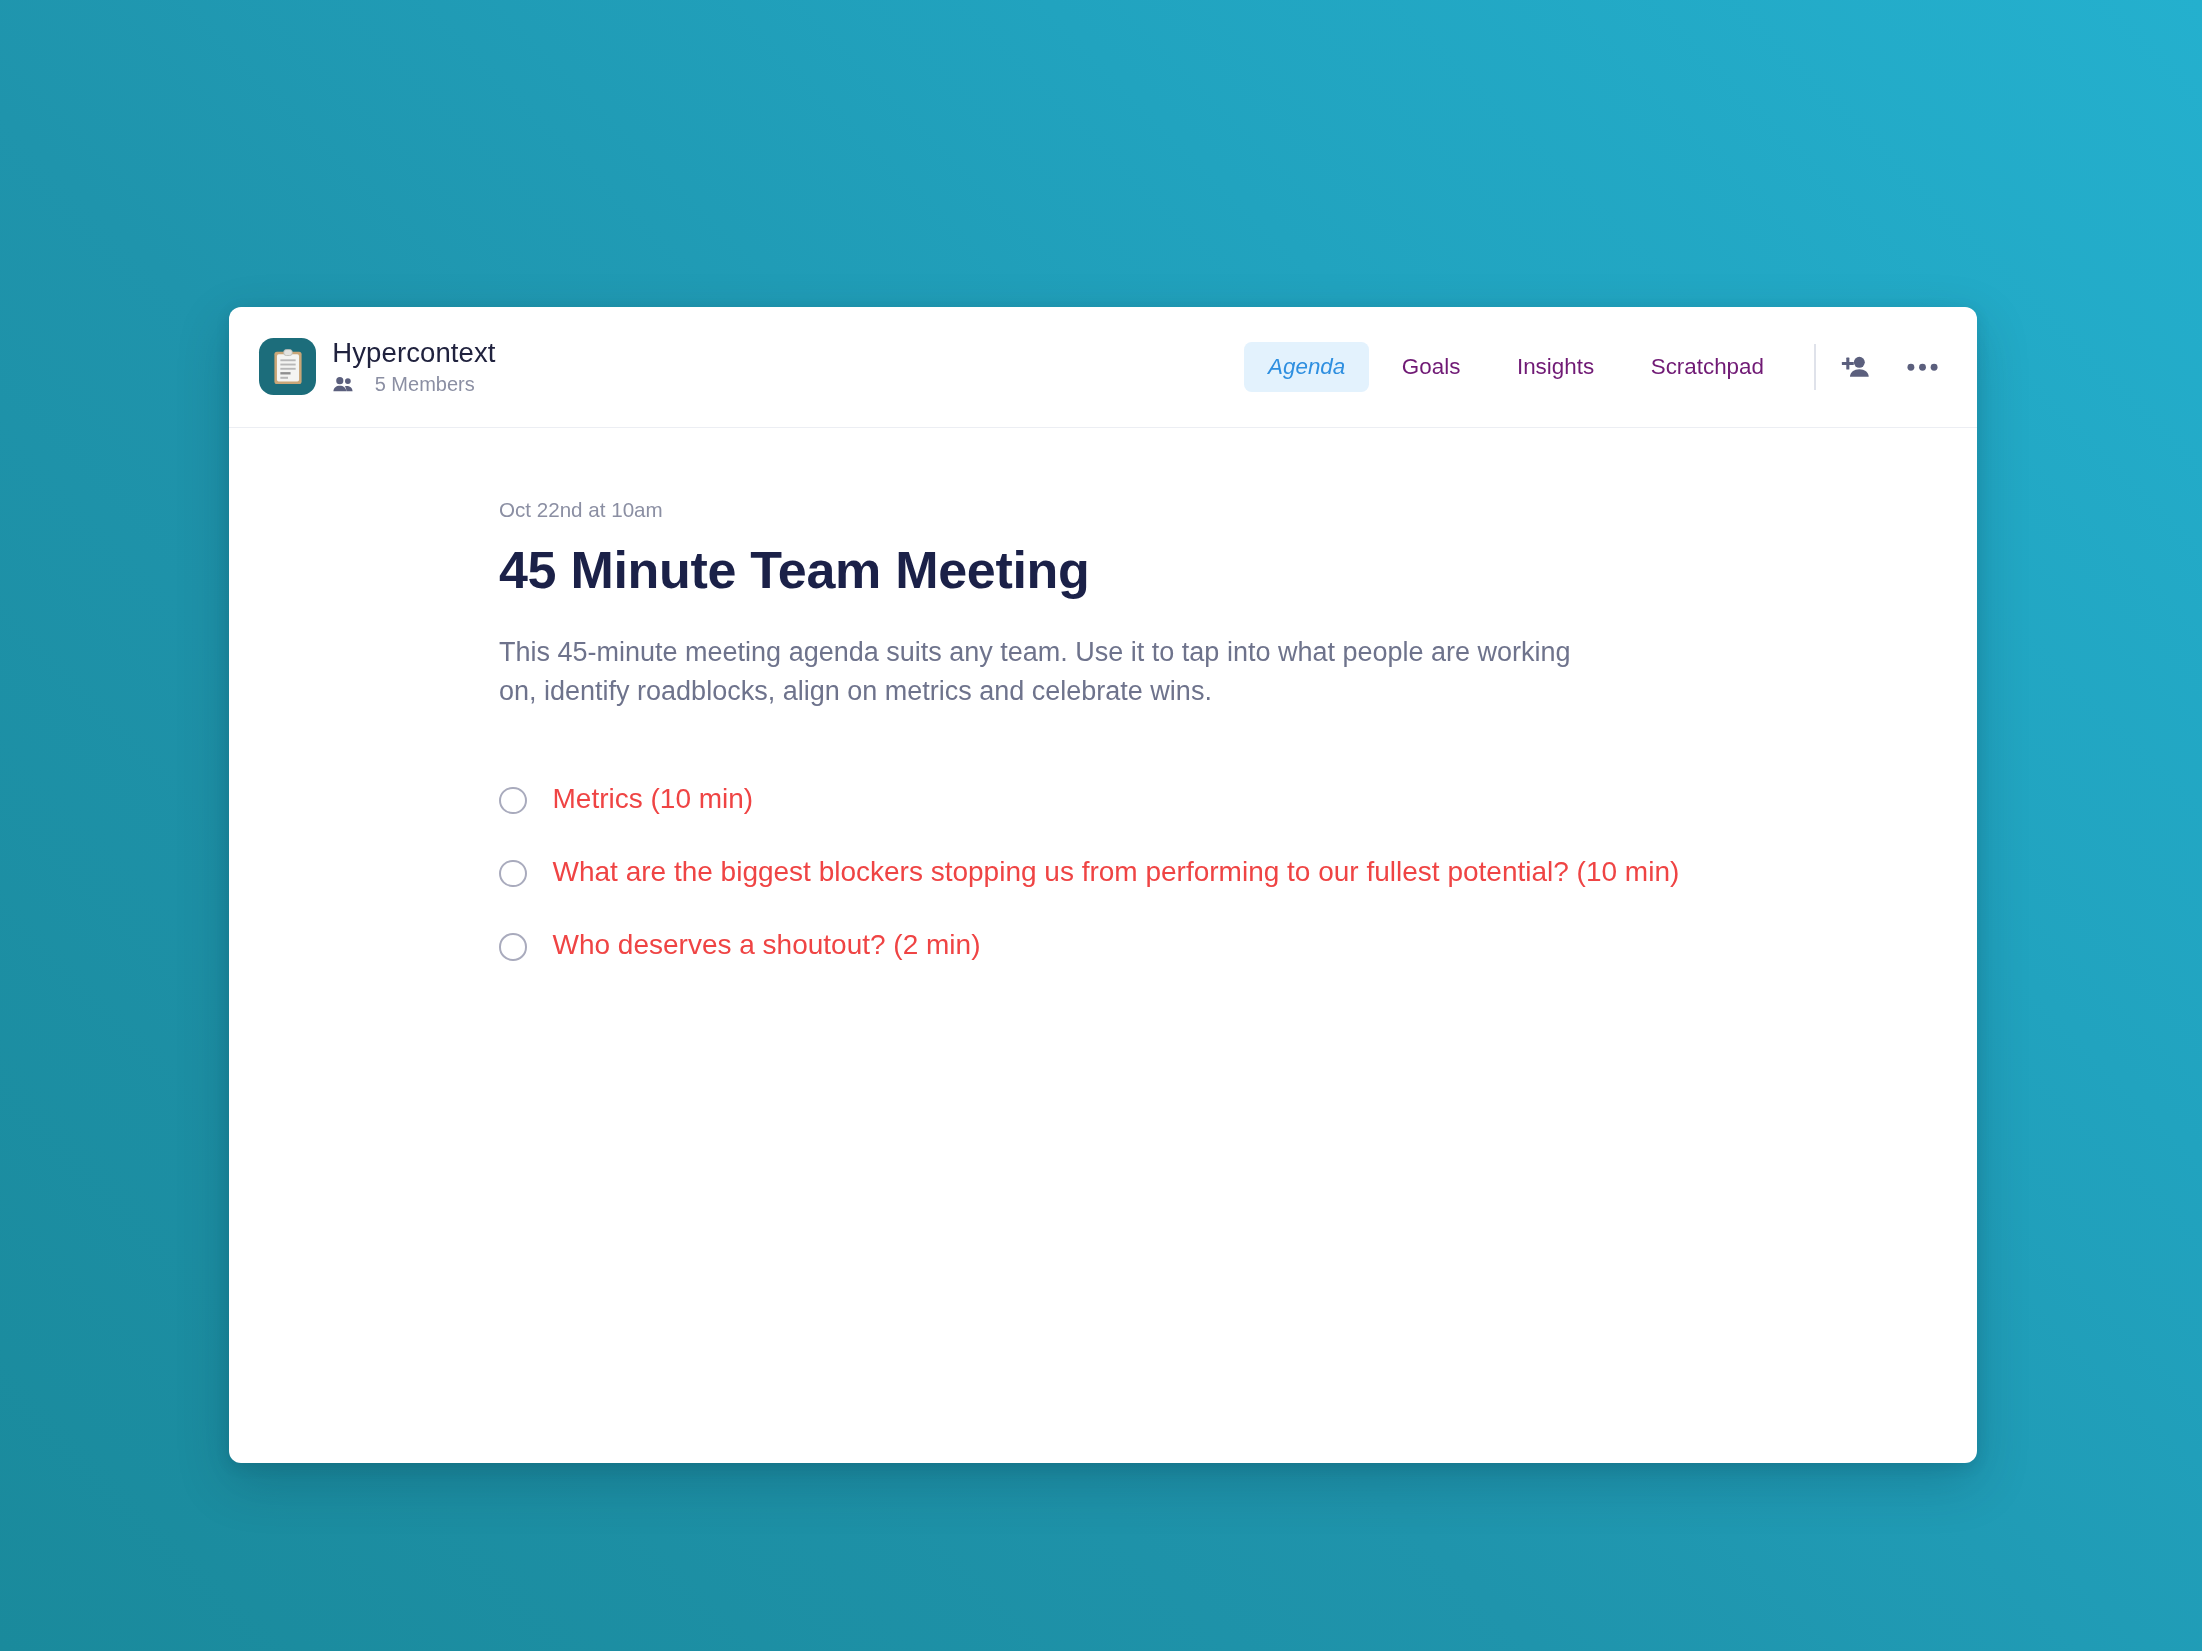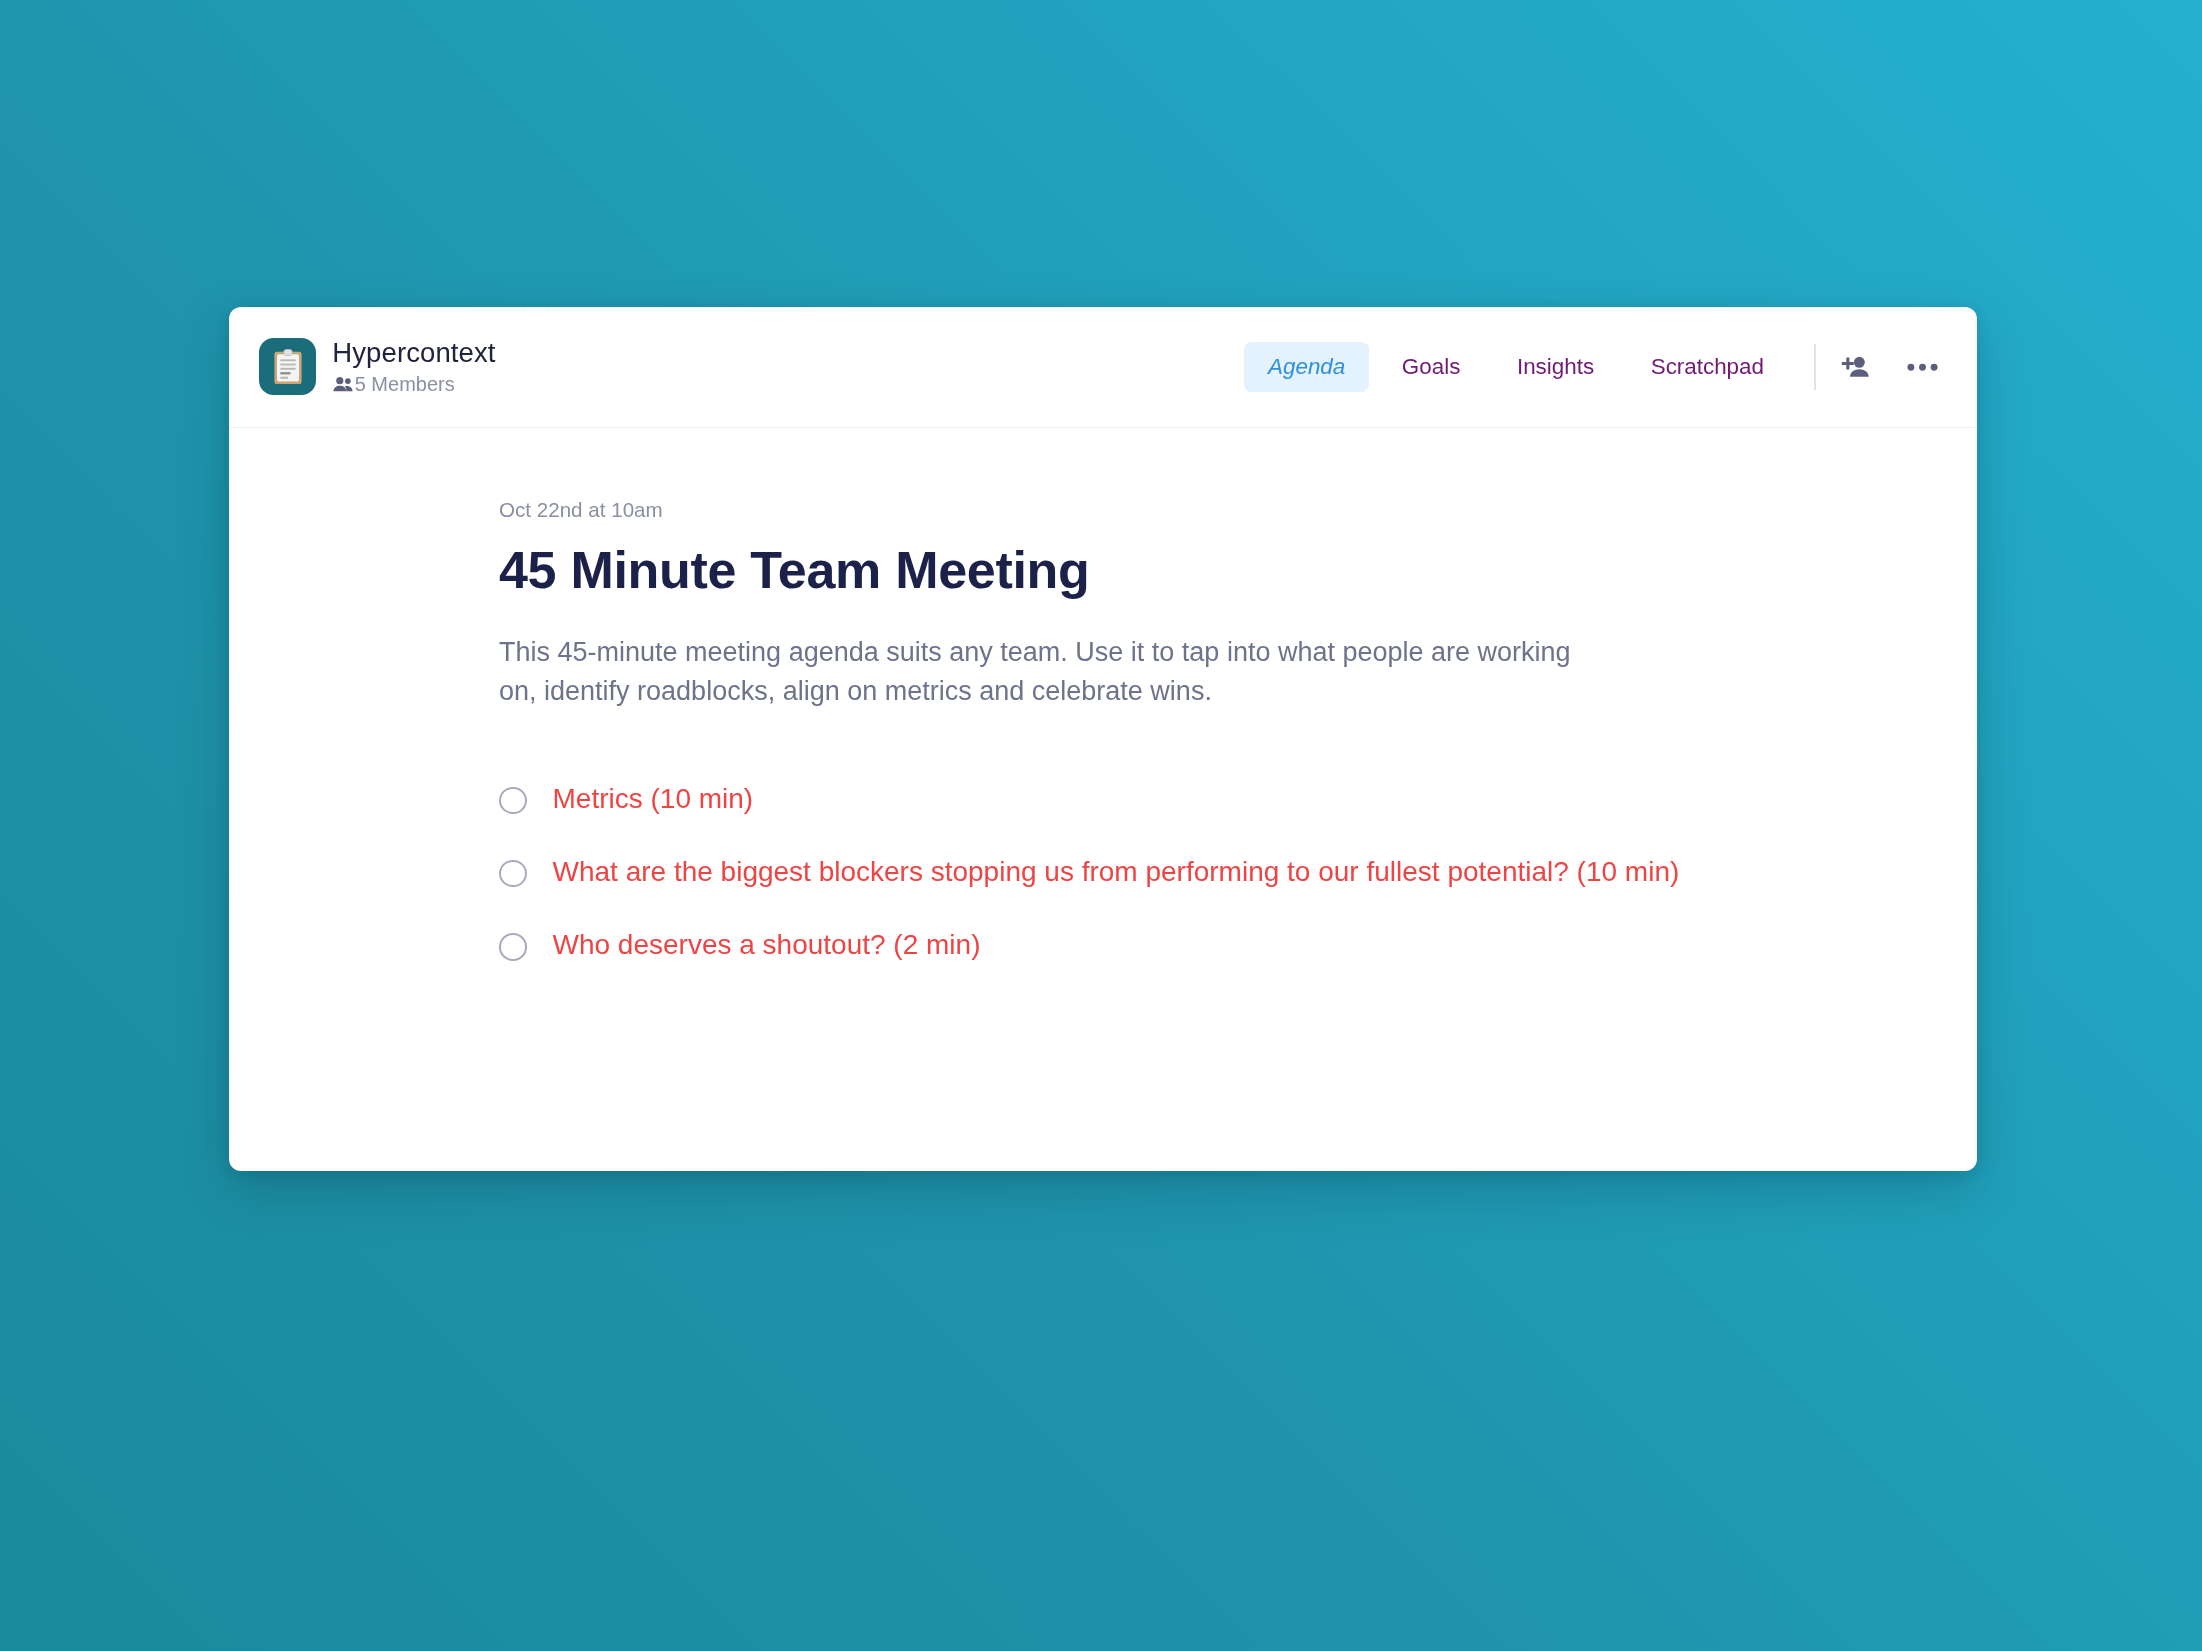--- a/index.html
+++ b/index.html
@@ -15,21 +15,21 @@
     background: linear-gradient(45deg, #1a8a9c 0%, #1f94ac 40%, #21a3bf 70%, #24b0ce 100%);
     position: relative;
   }
 
   
   .app-card {
     position: absolute;
     left: 229px;
     top: 307px;
     width: 1748px;
-    height: 864px;
+    height: 1156px;
     background: #ffffff;
     border-radius: 12px;
     box-shadow: 0 19px 52px rgba(0, 40, 60, 0.22),
                 0 3.4px 13.8px rgba(0, 40, 60, 0.12);
     overflow: hidden;
   }
 
   
   .app-header {
     height: 121px;
@@ -63,21 +63,21 @@
   .brand-title {
     font-size: 27.5px;
     color: #20223e;
     line-height: 1.1;
     letter-spacing: 0.1px;
   }
 
   .brand-members {
     display: flex;
     align-items: center;
-    gap: 0;
+    gap: 20px;
     font-size: 20px;
     color: #8b8fa3;
   }
 
   .brand-members svg { display: block; flex: none; }
 
   .header-spacer { flex: 1 1 auto; }
 
   
   .nav-tabs {

